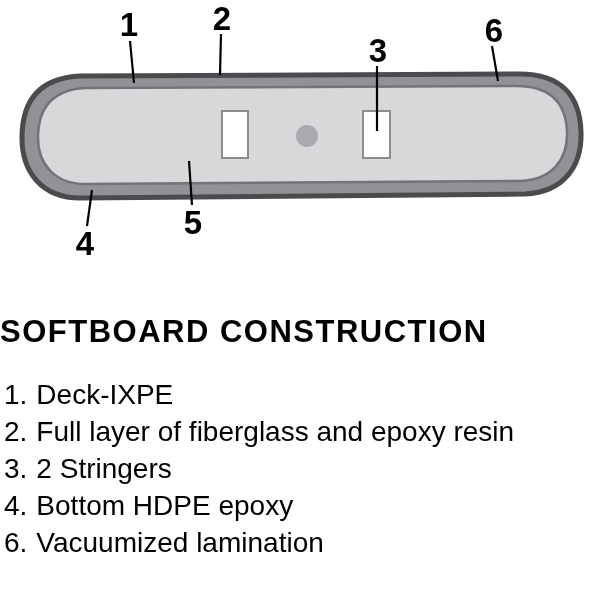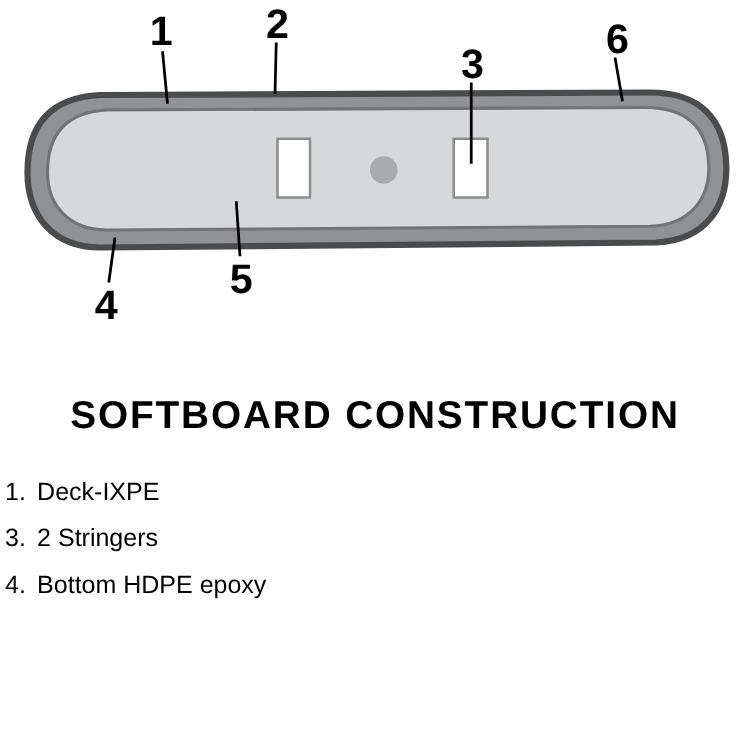--- a/index.html
+++ b/index.html
@@ -12,30 +12,30 @@
   .page { width: 600px; height: 600px; position: relative; overflow: hidden; background: #fff; }
   .diagram { display: block; width: 600px; height: 272px; }
   .callout-num {
     font-family: "Liberation Sans", sans-serif;
     font-weight: bold;
     font-size: 33px;
     fill: #000;
   }
   .callout-line { stroke: #000; stroke-width: 2.2; }
   .page-title {
-    text-align: center;
+    text-align: left;
     font-size: 31px;
     font-weight: bold;
     letter-spacing: 1.5px;
     margin-top: 42px;
     white-space: nowrap;
   }
   .legend { margin-top: 26px; padding-left: 4px; }
   .legend-item {
-    font-size: 20px;
+    font-size: 28px;
     line-height: 37px;
     white-space: nowrap;
   }
   .legend-item .num { margin-right: 9px; }
 </style>
 </head>
 <body>
 
 <div class="page">
 
@@ -77,20 +77,26 @@
     <text class="callout-num" x="193" y="234" text-anchor="middle">5</text>
   </svg>
 
   <div class="page-title">SOFTBOARD CONSTRUCTION</div>
 
   <div class="legend">
     <div class="legend-item">
       <span class="num">1.</span><span class="lbl">Deck-IXPE</span>
     </div>
     <div class="legend-item">
+      <span class="num">2.</span><span class="lbl">Full layer of fiberglass and epoxy resin</span>
+    </div>
+    <div class="legend-item">
       <span class="num">3.</span><span class="lbl">2 Stringers</span>
     </div>
     <div class="legend-item">
       <span class="num">4.</span><span class="lbl">Bottom HDPE epoxy</span>
+    </div>
+    <div class="legend-item">
+      <span class="num">6.</span><span class="lbl">Vacuumized lamination</span>
     </div>
   </div>
 
 </div>
 
 </body></html>

